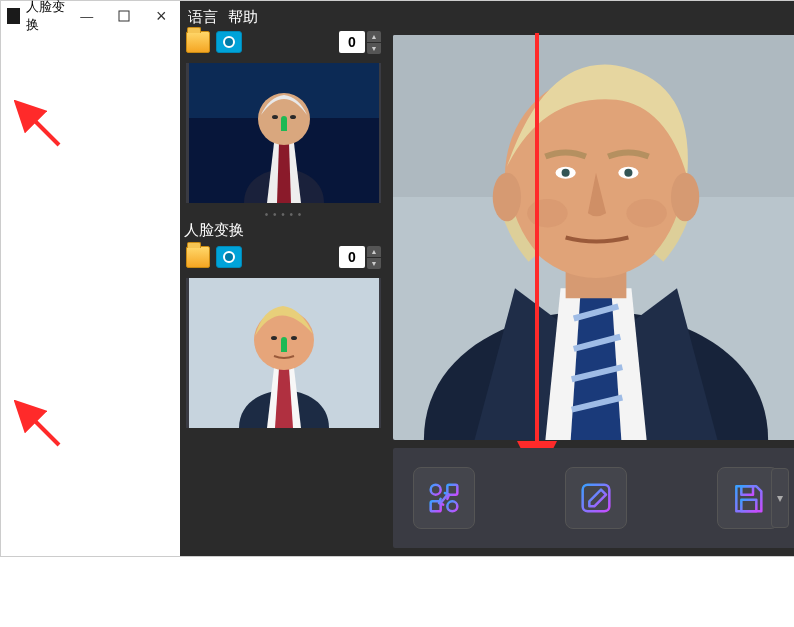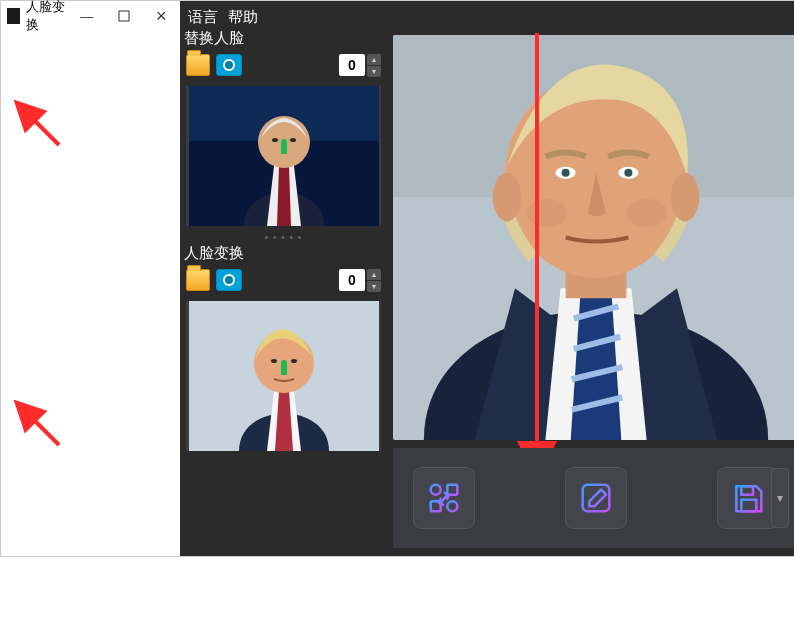--- a/index.html
+++ b/index.html
@@ -75,21 +75,20 @@
   <div class="body">
     <div class="menubar">
       <span>语言</span>
       <span>帮助</span>
     </div>
 
     <div class="content">
       <div class="sidebar">
 
         <div class="panel">
-          <div class="panel-title">替换人脸</div>
           <div class="panel-toolbar">
             <div class="btn-folder"></div>
             <div class="btn-camera">
                 <div class="lens"></div>
               </div>
             <div class="toolbar-spacer"></div>
             <div class="spin">
               <div class="spin-val">0</div>
               <div class="spin-arrows">
                 <div class="arw">

